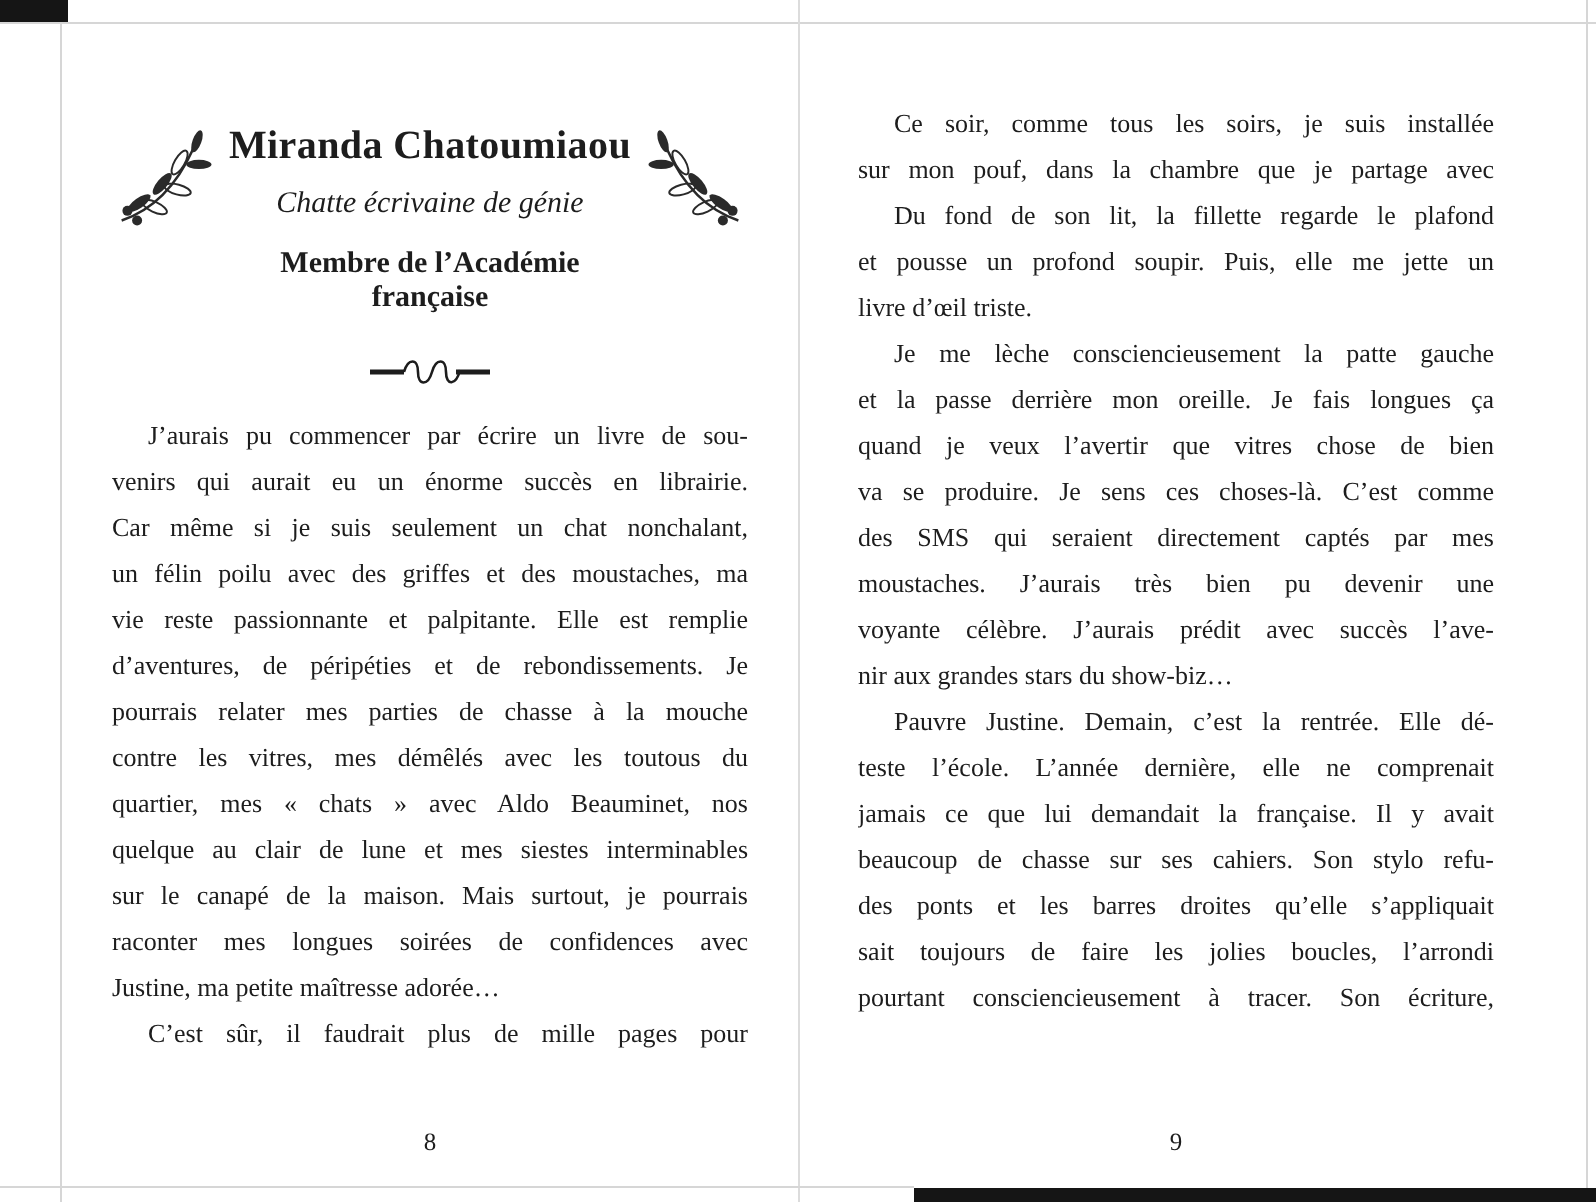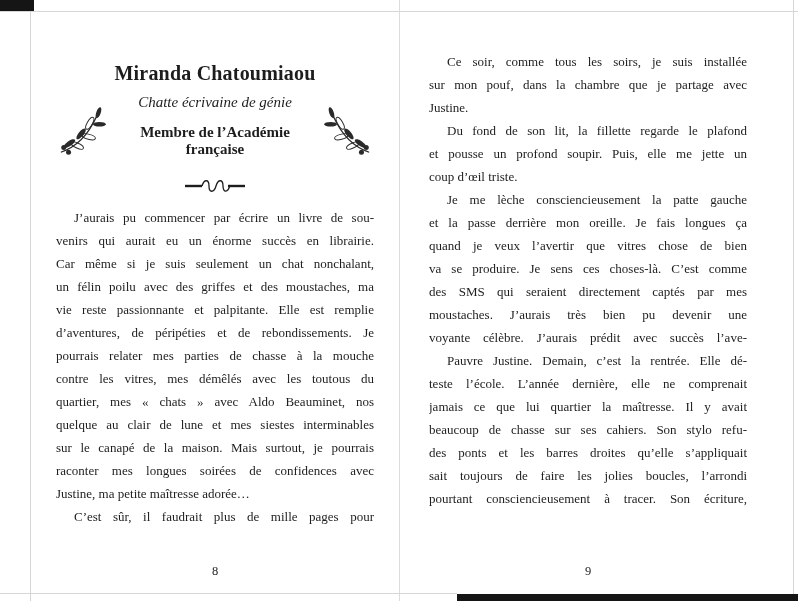--- a/index.html
+++ b/index.html
@@ -14,21 +14,21 @@
   #rule-center{left:399px;top:0;width:1px;height:601px;background:#dcdcdc;}
   #rule-right{left:793px;top:0;width:1px;height:601px;}
   #rule-bottom{left:0;top:593px;width:457px;height:1px;}
   .corner-mark{position:absolute;left:0;top:0;width:34px;height:11px;background:#151515;}
   .bottom-bar{position:absolute;left:457px;top:594px;width:341px;height:7px;background:#151515;}
 
   .page{position:absolute;top:0;height:601px;}
   #page-left{left:56px;width:318px;}
   #page-right{left:429px;width:318px;}
 
-  .chapter-head{display:flex;align-items:flex-end;padding-top:62px;}
+  .chapter-head{display:flex;align-items:flex-start;padding-top:62px;}
   .head-center{flex:1;text-align:center;}
   .chapter-title{margin:0;font-size:20px;font-weight:700;letter-spacing:.2px;}
   .chapter-subtitle{margin-top:9px;font-style:italic;font-size:15px;}
   .chapter-affiliation{margin-top:13px;font-size:15px;font-weight:700;}
   .branch{width:56px;height:54px;flex:0 0 auto;}
   .branch svg{display:block;}
   .branch.mirror svg{transform:scaleX(-1);}
 
   .ornament{display:block;margin:20px auto 6px;width:64px;height:16px;}
 
@@ -119,34 +119,34 @@
         <div class="line first">C’est sûr, il faudrait plus de mille pages pour</div>
       </div>
 
     <div class="page-number">8</div>
   </div>
 
   <div class="page" id="page-right">
     <div class="body-text" id="right-body">
         <div class="line first">Ce soir, comme tous les soirs, je suis installée</div>
         <div class="line">sur mon pouf, dans la chambre que je partage avec</div>
-        <div class="line end">Justine.</div>
         <div class="line first">Du fond de son lit, la fillette regarde le plafond</div>
         <div class="line">et pousse un profond soupir. Puis, elle me jette un</div>
-        <div class="line end">coup d’œil triste.</div>
+        <div class="line end">livre d’œil triste.</div>
         <div class="line first">Je me lèche consciencieusement la patte gauche</div>
         <div class="line">et la passe derrière mon oreille. Je fais longues ça</div>
         <div class="line">quand je veux l’avertir que vitres chose de bien</div>
         <div class="line">va se produire. Je sens ces choses-là. C’est comme</div>
         <div class="line">des SMS qui seraient directement captés par mes</div>
         <div class="line">moustaches. J’aurais très bien pu devenir une</div>
         <div class="line">voyante célèbre. J’aurais prédit avec succès l’ave-</div>
+        <div class="line end">nir aux grandes stars du show-biz…</div>
         <div class="line first">Pauvre Justine. Demain, c’est la rentrée. Elle dé-</div>
         <div class="line">teste l’école. L’année dernière, elle ne comprenait</div>
-        <div class="line">jamais ce que lui quartier la maîtresse. Il y avait</div>
+        <div class="line">jamais ce que lui demandait la française. Il y avait</div>
         <div class="line">beaucoup de chasse sur ses cahiers. Son stylo refu-</div>
         <div class="line">des ponts et les barres droites qu’elle s’appliquait</div>
         <div class="line">sait toujours de faire les jolies boucles, l’arrondi</div>
         <div class="line">pourtant consciencieusement à tracer. Son écriture,</div>
       </div>
     <div class="page-number">9</div>
   </div>
 
 </div>
 

